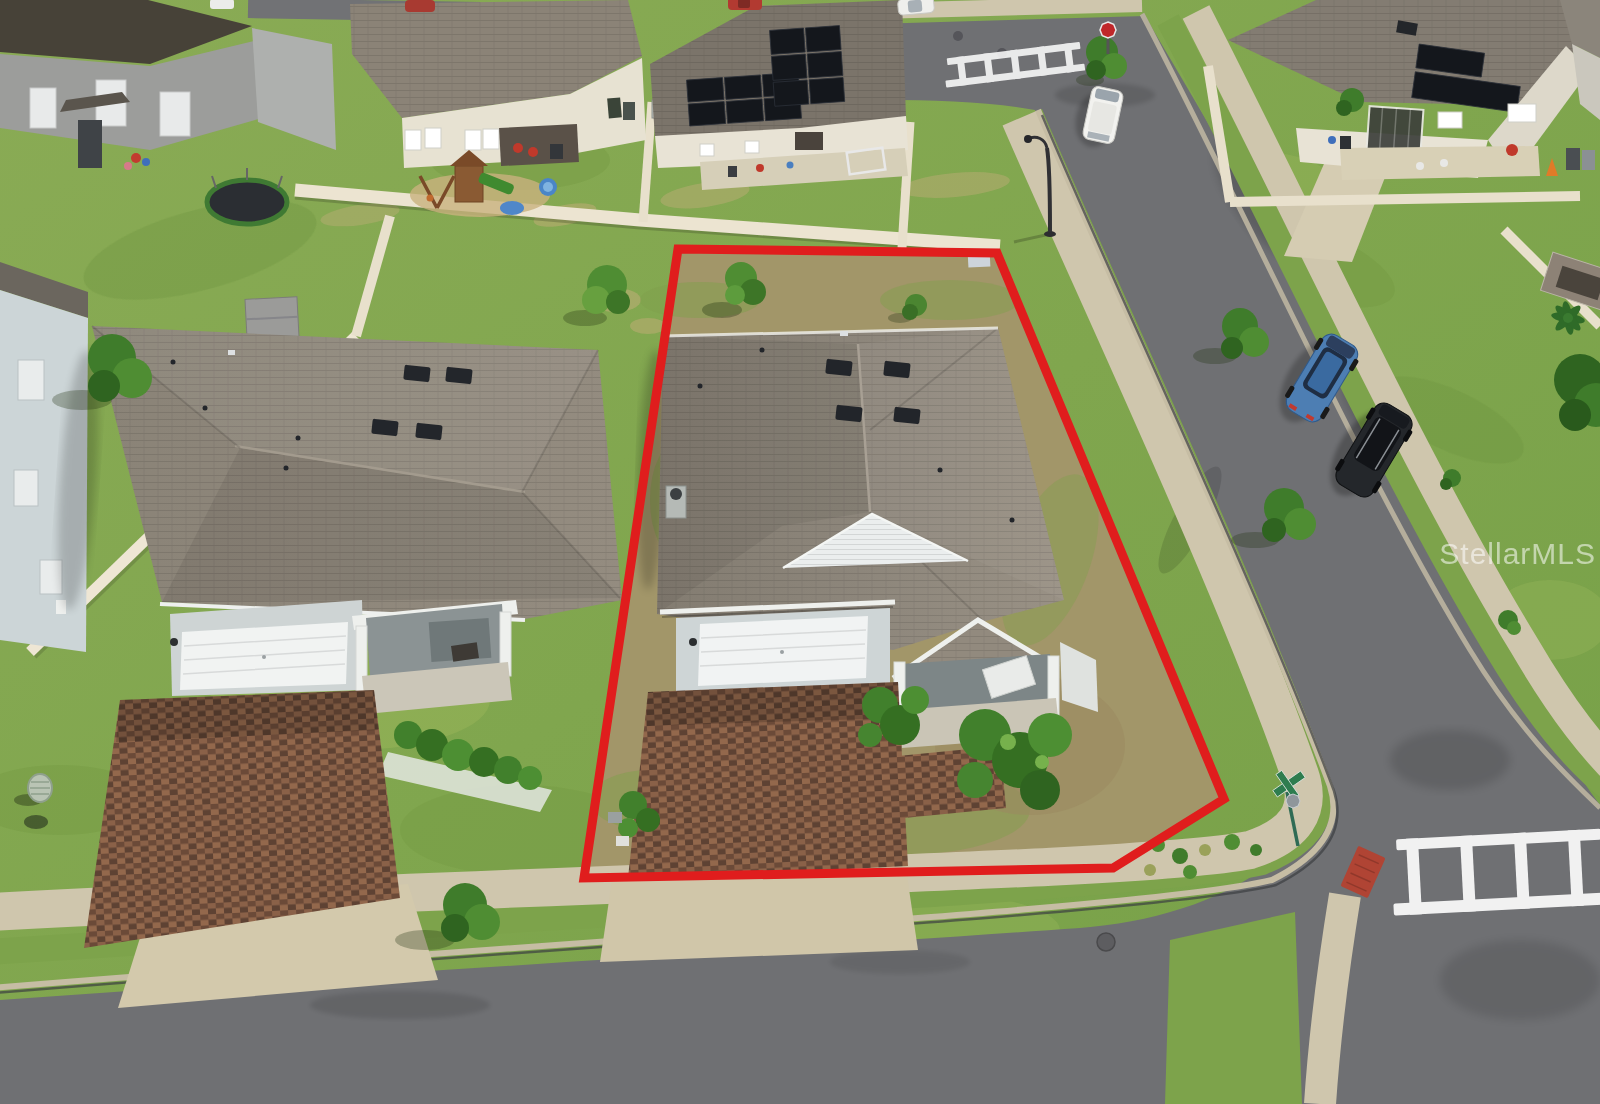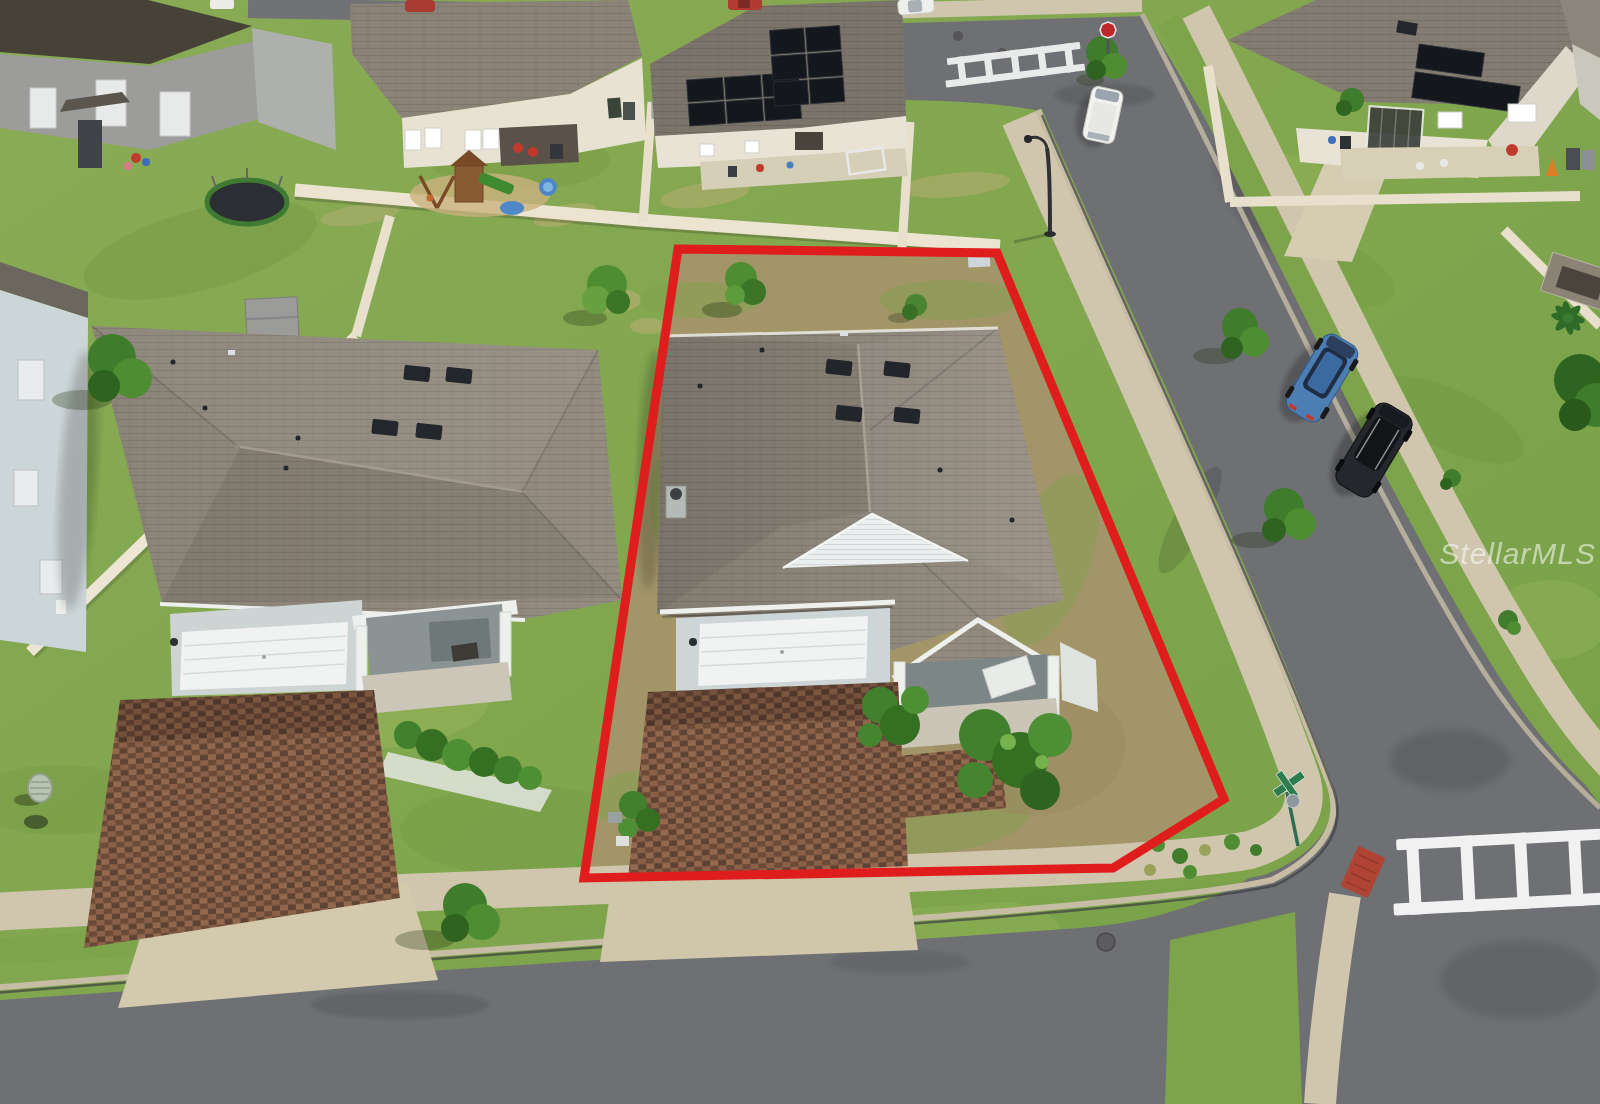--- a/index.html
+++ b/index.html
@@ -1,17 +1,17 @@
 <!DOCTYPE html>
 <html><head>
 <meta charset="utf-8">
 <style>
   html,body{margin:0;padding:0;background:#222;}
   .stage{position:relative;width:1600px;height:1104px;overflow:hidden;background:#84a751;
-         font-family:"Liberation Sans", sans-serif;font-style:italic;}
+         font-family:"Liberation Sans", sans-serif;}
   .stage svg{display:block}
   .wm{font-family:"Liberation Sans", sans-serif;font-size:30px;font-weight:400;letter-spacing:1px;}
 </style>
 </head>
 <body>
 
 <div class="stage">
 <svg width="1600" height="1104" viewBox="0 0 1600 1104" xmlns="http://www.w3.org/2000/svg">
 <defs>
   <linearGradient id="grassG" x1="0" y1="0" x2="1" y2="1">

